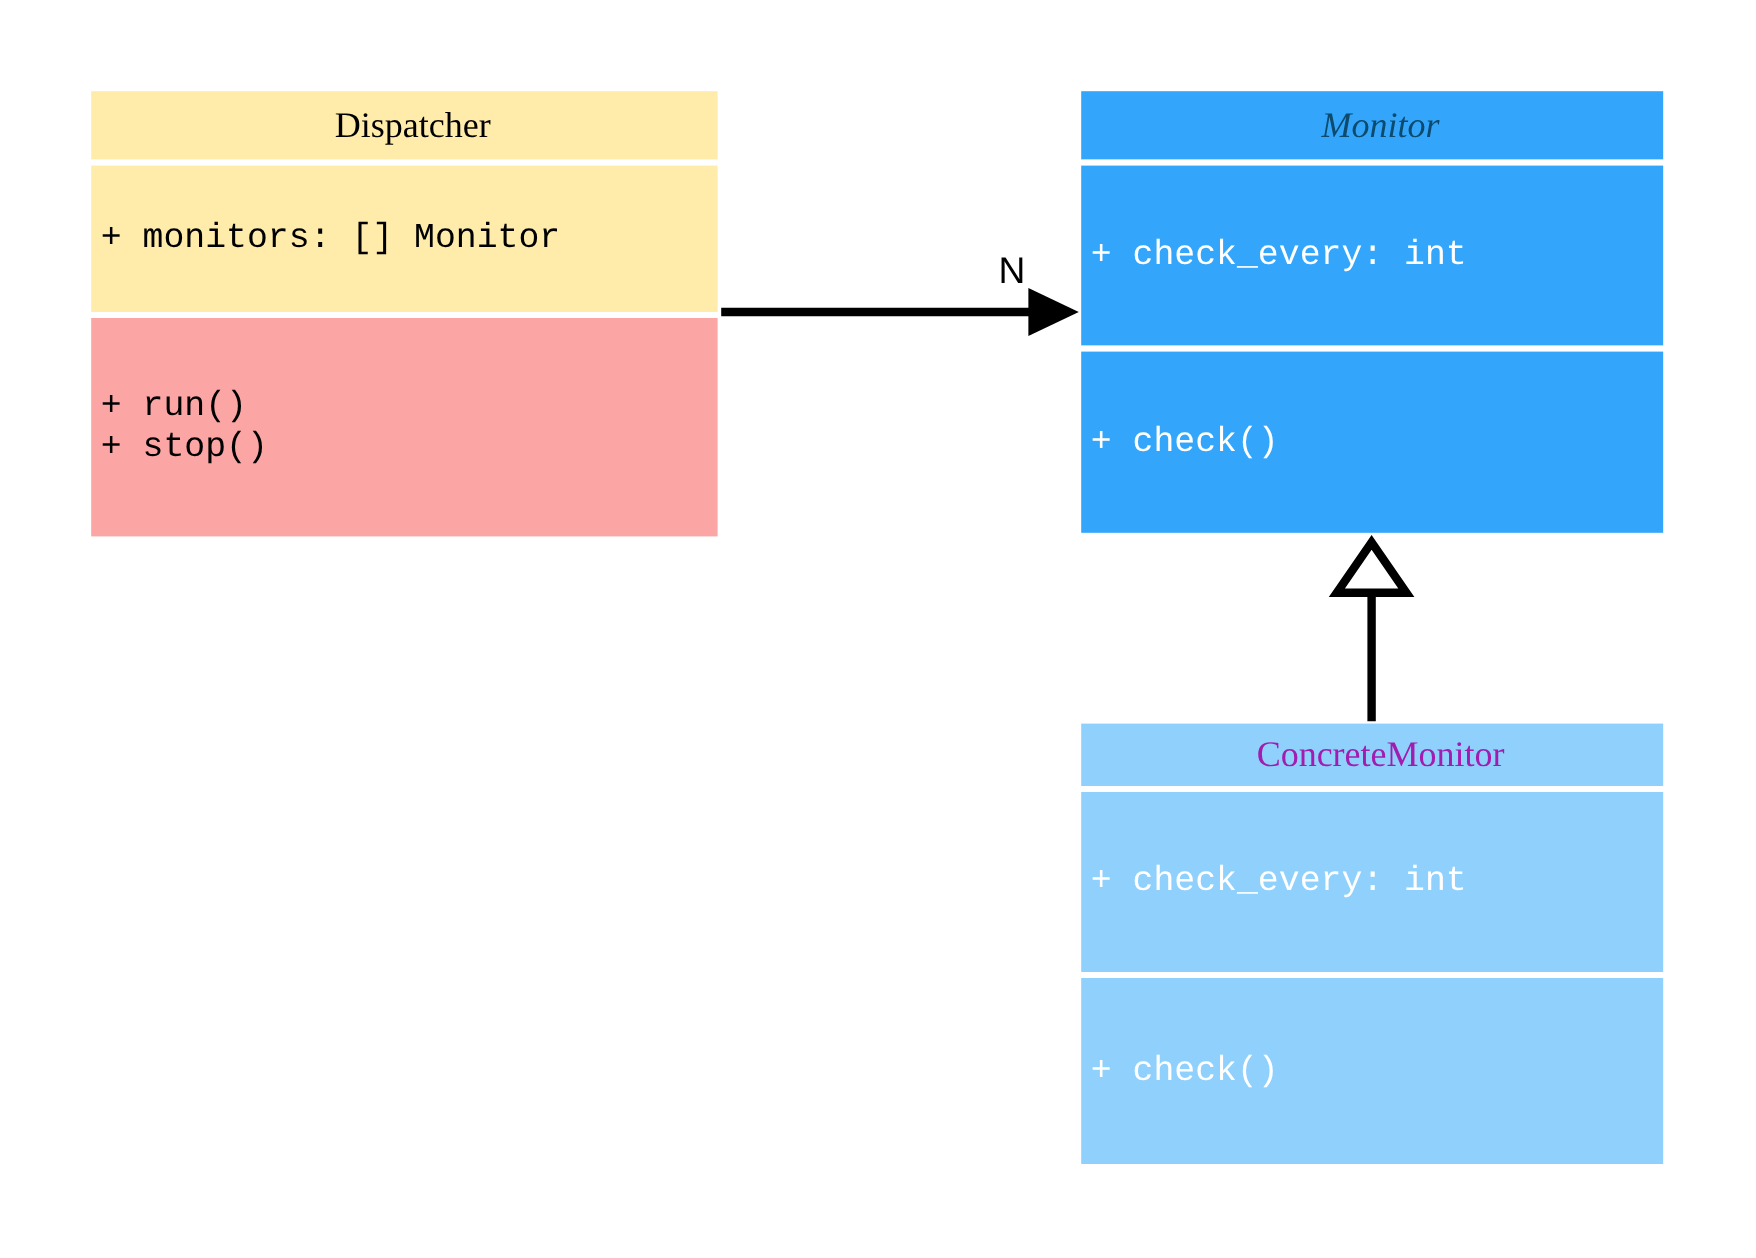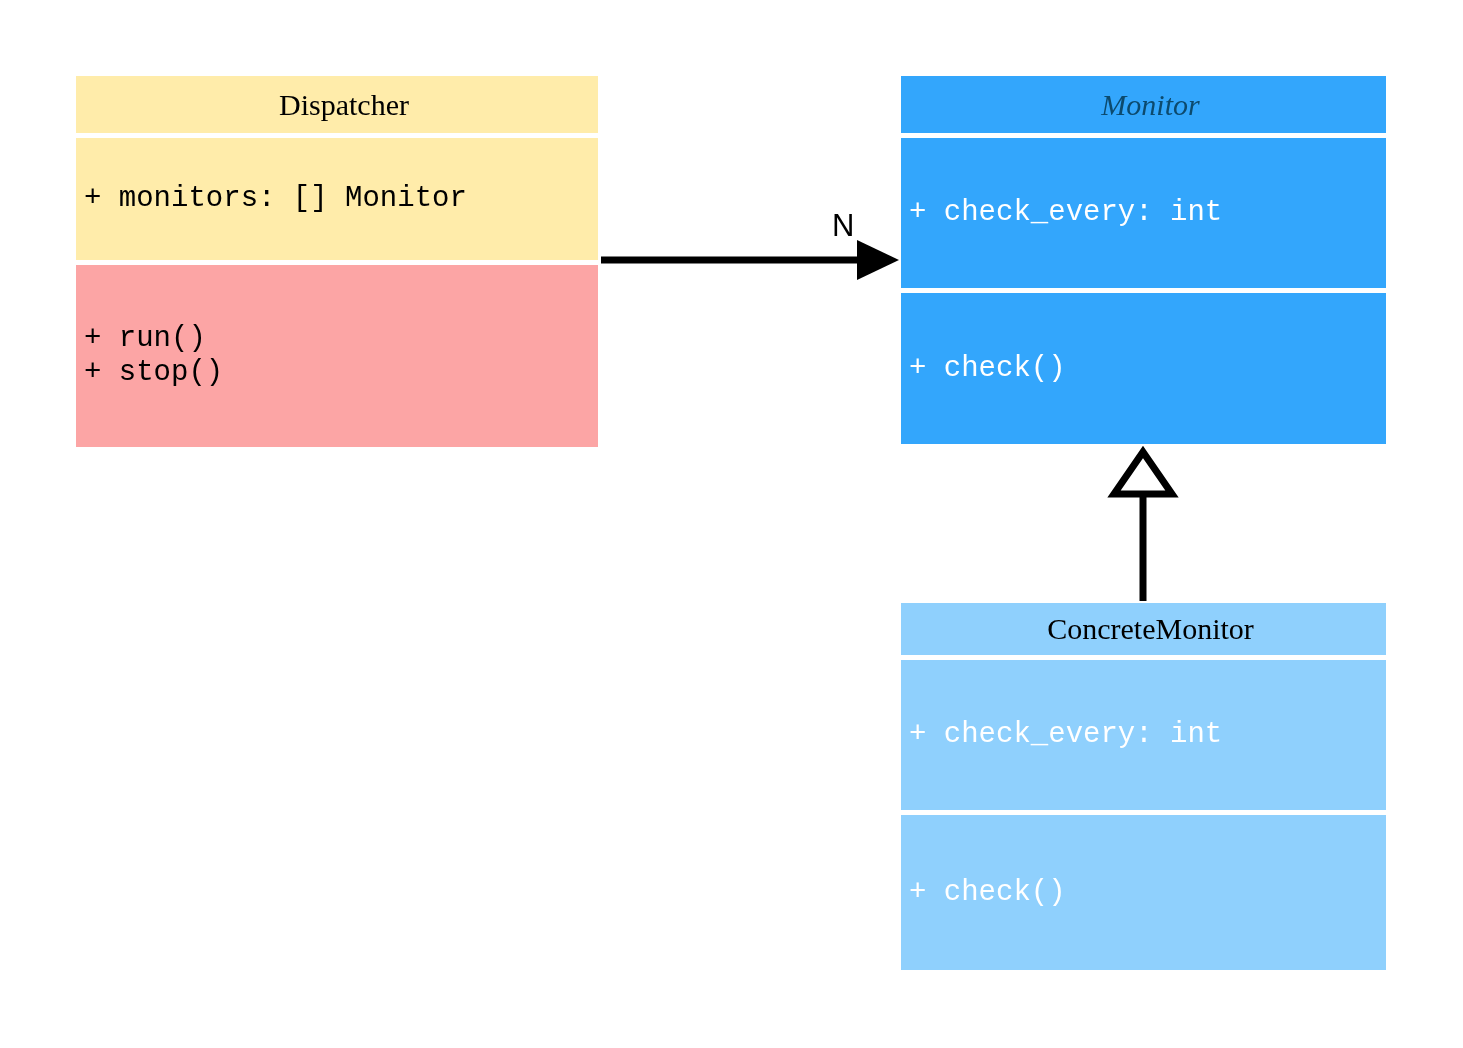--- a/index.html
+++ b/index.html
@@ -69,21 +69,21 @@
   }
   .cls-monitor .gap { height: 5px; background: #ffffff; }
   .cls-monitor .attrs { height: 150px; background: #33a6fc; color: #ffffff; }
   .cls-monitor .ops   { height: 151px; background: #33a6fc; color: #ffffff; }
 
   
   .cls-concrete { left: 901px; top: 603px; width: 485px; height: 367px; }
   .cls-concrete .uml-title {
     height: 52px;
     background: #8fd0fd;
-    color: #000000;
+    color: #a21caf;
   }
   .cls-concrete .gap { height: 5px; background: #ffffff; }
   .cls-concrete .attrs { height: 150px; background: #8fd0fd; color: #ffffff; }
   .cls-concrete .ops   { height: 155px; background: #8fd0fd; color: #ffffff; }
 
   
   .connector-layer {
     position: absolute;
     left: 0; top: 0;
     width: 1463px;

